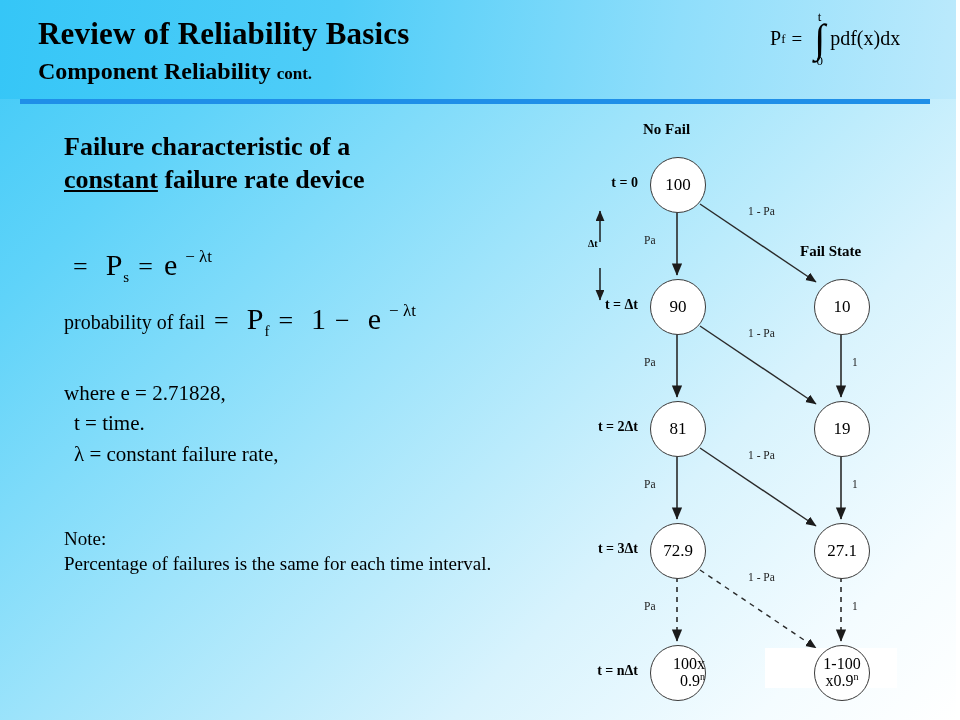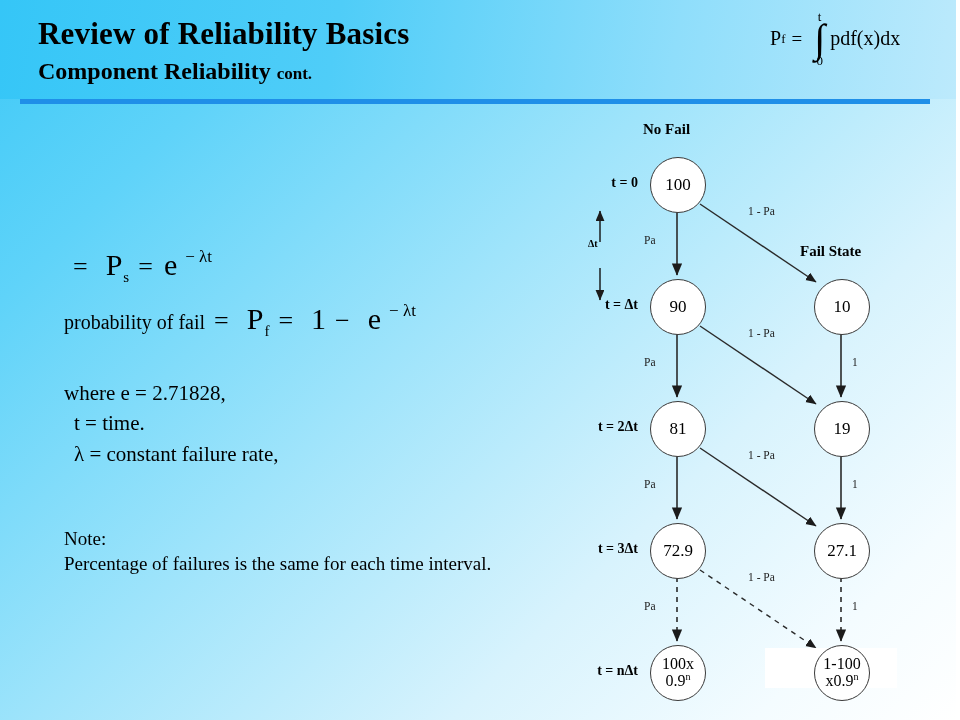--- a/index.html
+++ b/index.html
@@ -126,20 +126,24 @@
       <span class="intbox">
         <span class="lim">t</span>
         <span class="sign">∫</span>
         <span class="lim">0</span>
       </span>
       <span>pdf(x)dx</span>
     </div>
   </div>
   <div id="rule"></div>
 
+  <div id="lead">
+    <span>Failure characteristic of a</span><br>
+    <span class="u">constant</span><span> failure rate device</span>
+  </div>
 
   <div class="eqline" id="eq1">
     <span class="op">=</span>
     <span class="big">P</span>
       <span class="sub">s</span>
     <span class="op">=</span>
     <span class="big" style="margin-left:2px;">e</span>
       <span class="expo">− λt</span>
   </div>
 
@@ -214,21 +218,21 @@
     <div class="tlabel" style="left:0px;top:553px;width:78px;">t = nΔt</div>
 
     <div class="node" style="left:90px;top:47px;">100</div>
     <div class="node" style="left:90px;top:169px;">90</div>
     <div class="node" style="left:254px;top:169px;">10</div>
     <div class="node" style="left:90px;top:291px;">81</div>
     <div class="node" style="left:254px;top:291px;">19</div>
     <div class="node" style="left:90px;top:413px;">72.9</div>
     <div class="node" style="left:254px;top:413px;">27.1</div>
 
-    <div class="node two" style="left:90px;top:535px;">
+    <div class="node two" style="left:90px;top:535px;align-items:flex-end;">
       <span>100x</span>
       <span><span>0.9</span><sup>n</sup></span>
     </div>
 
     <div id="white-patch" style="position:absolute;left:205px;top:538px;width:132px;height:40px;background:#ffffff;z-index:1;"></div>
 
     <div class="node two" style="left:254px;top:535px;z-index:2;">
       <span>1-100</span>
       <span><span>x0.9</span><sup>n</sup></span>
     </div>

